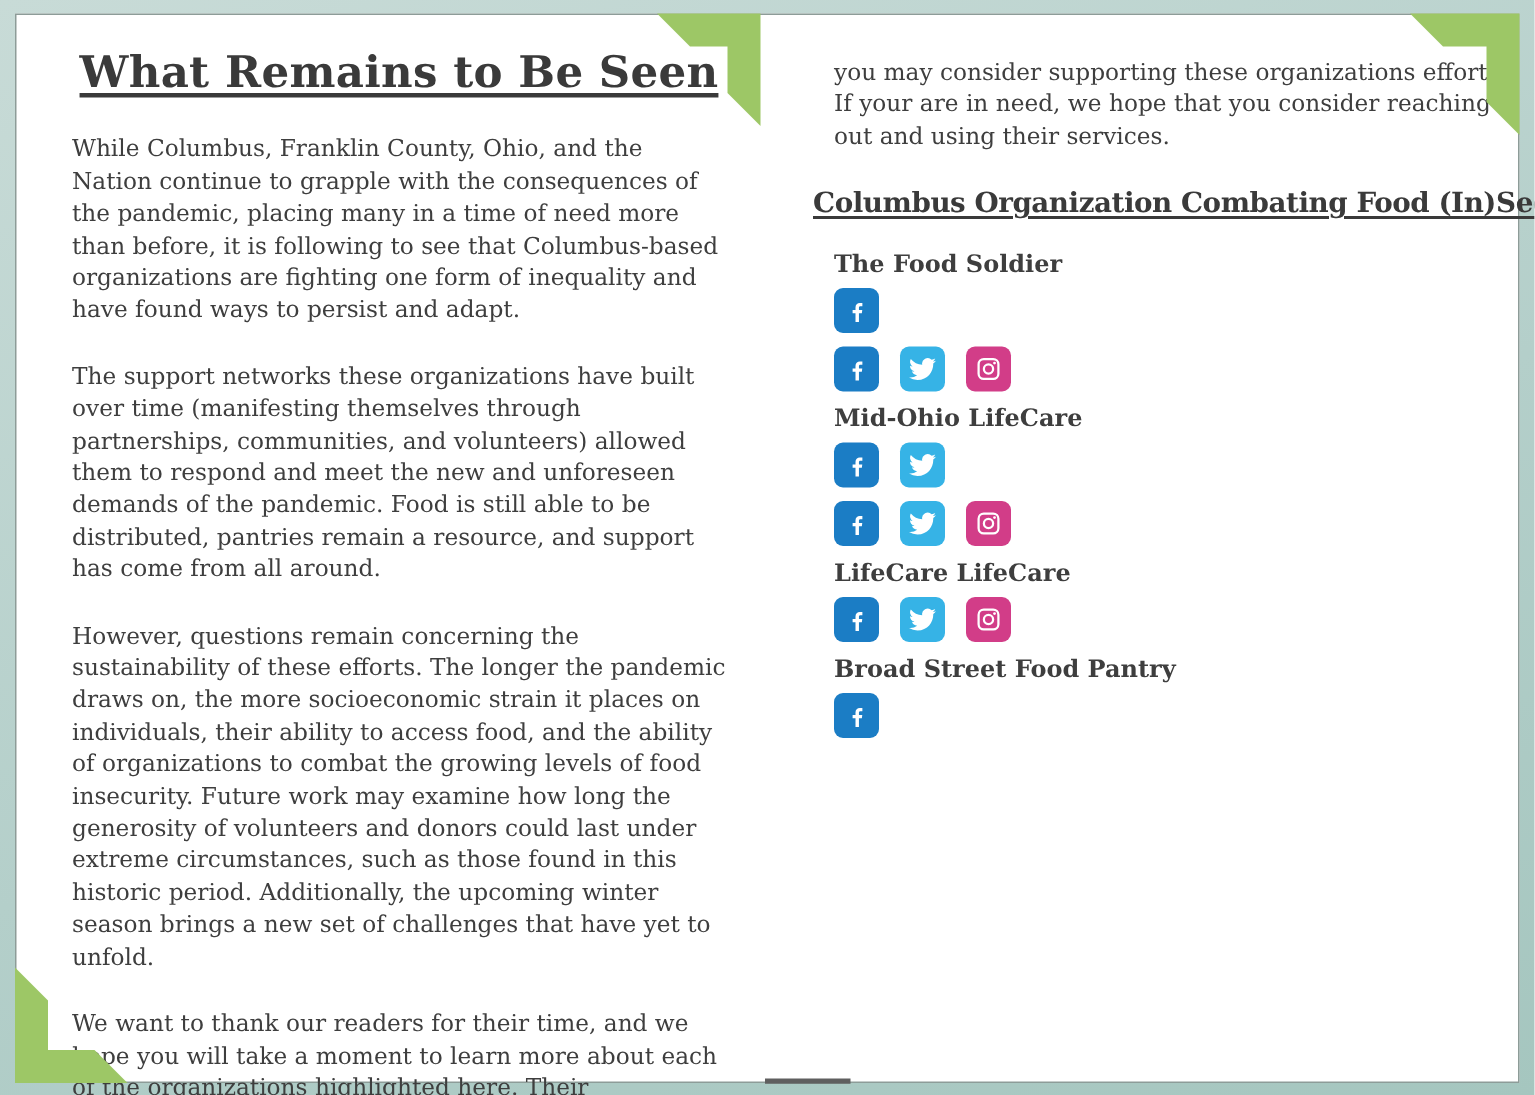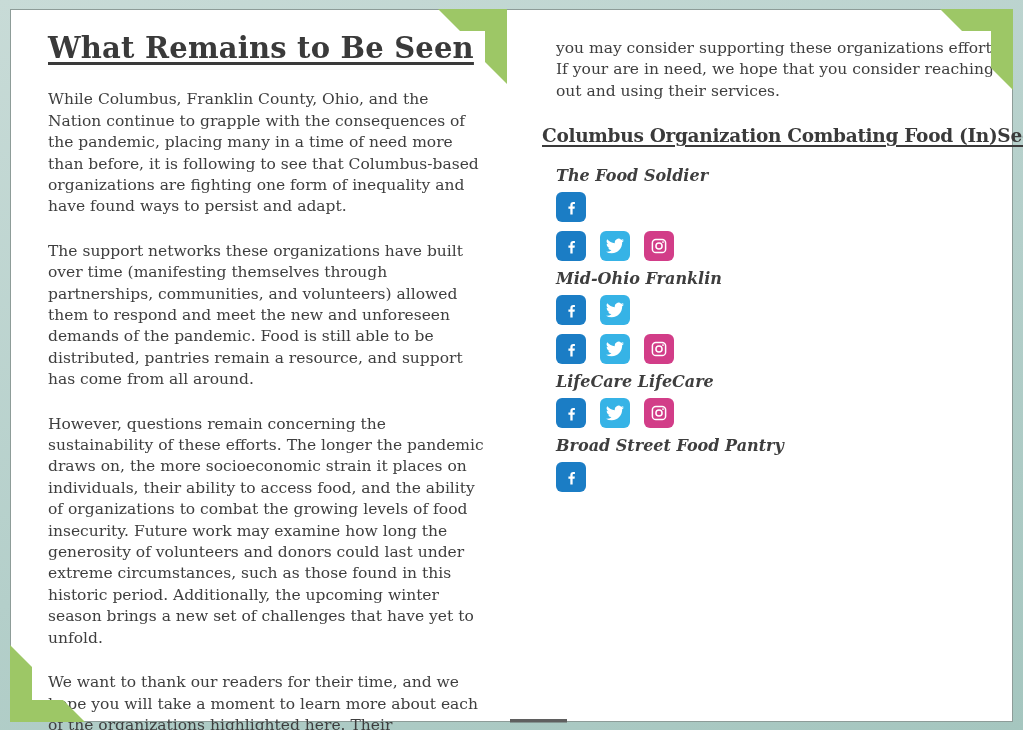--- a/index.html
+++ b/index.html
@@ -22,21 +22,21 @@
   }
   .col-left{
     position:absolute;left:37px;top:22px;width:436px;
   }
   .col-right{
     position:absolute;left:545px;top:28px;width:452px;
   }
   h1.doc-title{
     margin:0 0 24px 0;
     font-size:29px;line-height:1.15;
-    font-weight:bold;
+    font-weight:bold;text-align:center;
     color:#3a3a3a;
     text-decoration:underline;
     text-decoration-thickness:3px;
     text-underline-offset:4px;
     letter-spacing:.2px;
   }
   p.body-text{
     margin:0 0 23px 0;
     font-size:15.5px;line-height:21.4px;
     color:#3e3e3e;
@@ -44,21 +44,21 @@
   h2.section-title{
     margin:21px 0 20px -14px;
     font-size:18.5px;line-height:1.2;
     font-weight:bold;color:#3a3a3a;
     text-decoration:underline;
     text-decoration-thickness:2px;
     text-underline-offset:3px;
     letter-spacing:-0.3px;
     white-space:nowrap;
   }
-  .org-list{margin-top:19px;font-style:italic;}
+  .org-list{margin-top:19px;}
   .org-item{margin:0;}
   .org-name{
     font-size:16px;line-height:18px;font-weight:bold;
     color:#3e3e3e;margin:0 0 7px 0;
   }
   .org-icons{display:flex;gap:14px;margin:0 0 9px 0;}
   .social-btn{
     width:30px;height:30px;border:none;border-radius:6px;
     display:flex;align-items:center;justify-content:center;
     padding:0;cursor:pointer;
@@ -110,21 +110,21 @@
               <button class="social-btn" style="background: rgb(210, 61, 136);">
                 <svg viewBox="0 0 24 24" width="18" height="18">
                   <rect x="3.2" y="3.2" width="17.6" height="17.6" rx="4.6" fill="none" stroke="#ffffff" stroke-width="2"></rect>
                   <circle cx="12" cy="12" r="4.1" fill="none" stroke="#ffffff" stroke-width="2"></circle>
                   <circle cx="17.35" cy="6.75" r="1.25" fill="#ffffff"></circle>
                 </svg>
               </button>
             </div>
           </div>
           <div class="org-item">
-            <div class="org-name">Mid-Ohio Franklin</div>
+            <div class="org-name">Mid-Ohio LifeCare</div>
             <div class="org-icons">
               <button class="social-btn" style="background: rgb(27, 125, 197);">
                 <svg viewBox="0 0 24 24" width="17" height="17">
                   <path fill="#ffffff" d="M13.6 22v-8.1h2.72l.41-3.16H13.6V8.72c0-.91.25-1.54 1.56-1.54h1.67V4.35c-.29-.04-1.28-.12-2.43-.12-2.4 0-4.05 1.47-4.05 4.16v2.35H7.63v3.16h2.72V22h3.25z"></path>
                 </svg>
               </button>
               <button class="social-btn" style="background: rgb(54, 179, 230);">
                 <svg viewBox="0 0 24 24" width="18" height="18">
                   <path fill="#ffffff" d="M23.95 4.57a10 10 0 0 1-2.82.77 4.96 4.96 0 0 0 2.16-2.72c-.95.56-2.01.96-3.13 1.19a4.92 4.92 0 0 0-8.38 4.48A13.94 13.94 0 0 1 1.64 3.16a4.92 4.92 0 0 0 1.52 6.57 4.9 4.9 0 0 1-2.23-.61v.06a4.92 4.92 0 0 0 3.95 4.83 4.9 4.9 0 0 1-2.22.08 4.93 4.93 0 0 0 4.6 3.42A9.87 9.87 0 0 1 0 19.54a13.94 13.94 0 0 0 7.55 2.21c9.06 0 14.01-7.5 14.01-14.01 0-.21 0-.42-.01-.63a10 10 0 0 0 2.4-2.54z"></path>
                 </svg>

